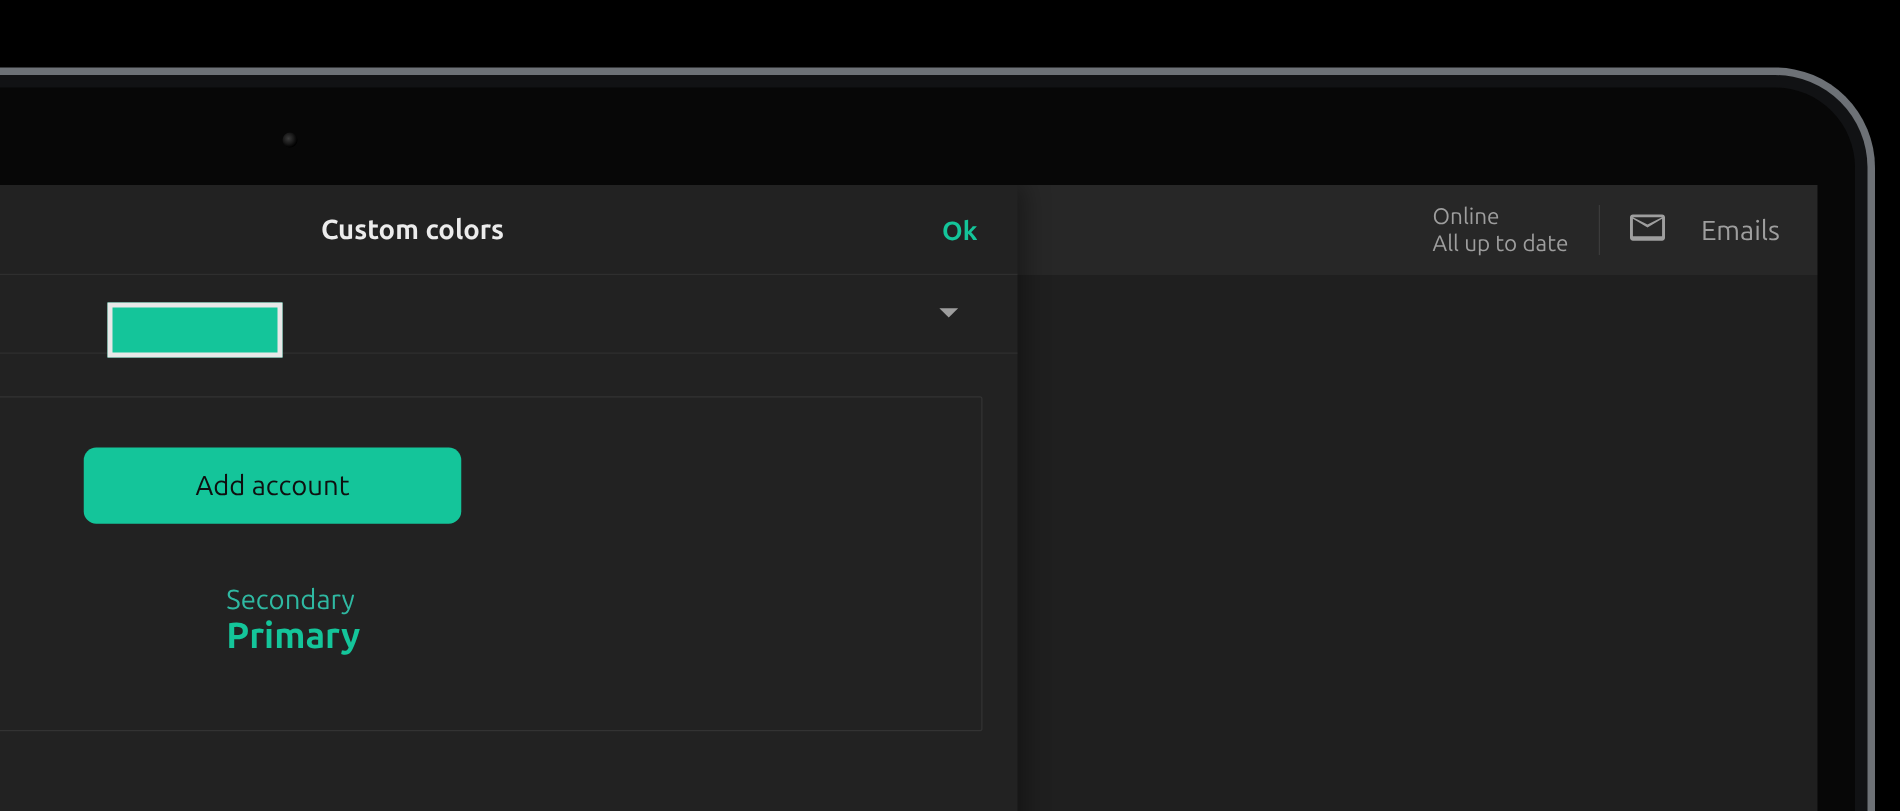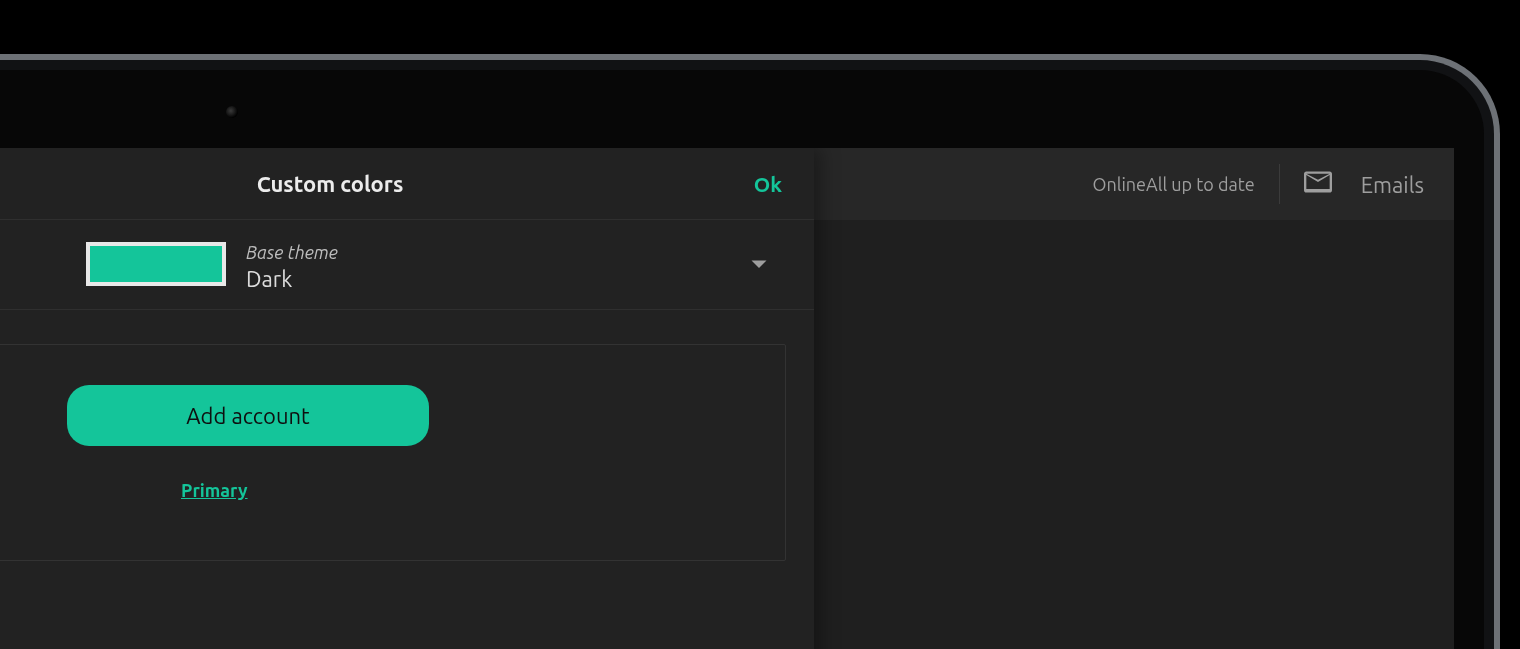--- a/index.html
+++ b/index.html
@@ -51,21 +51,21 @@
     height:72px;
     background:#272727;
     display:flex;
     align-items:center;
     justify-content:flex-end;
     padding-right:30px;
     color:#9e9e9e;
     font-size:20px;
   }
   .status-col{
-    display:flex; flex-direction:row; align-items:flex-start;
+    display:flex; flex-direction:column; align-items:flex-start;
     line-height:1.25;
     font-size:18px;
   }
   .divider{
     width:1px; height:40px; background:#3b3b3b;
     margin:0 24px;
   }
   .emails{
     display:flex; align-items:center; gap:29px;
     font-size:22px;
@@ -144,47 +144,45 @@
 
   
   .preview{
     margin:34px 28px 0 28px;
     border:1px solid #333333;
     border-radius:2px;
     padding:40px 0 60px 0;
   }
   .add-btn{
     display:block;
-    width:362px;
+    width:302px;
     margin-left:192px;
     background:#14c59a;
     color:#0f0f0f;
     font-size:22px;
     text-align:center;
     padding:18px 0;
-    border-radius:22px;
+    border-radius:10px;
     cursor:pointer;
     user-select:none;
   }
   .link-secondary{
     margin-left:306px;
     margin-top:48px;
     color:#2fb9a2;
     font-size:22px;
     font-weight:400;
     cursor:pointer;
   }
   .link-primary{
     margin-left:306px;
-    margin-top:34px;
     color:#14c59a;
-    font-size:18px;
+    font-size:29px;
     font-weight:700;
     cursor:pointer;
-    text-decoration:underline;
   }
 </style>
 </head>
 <body>
 
 <div class="stage">
   <div class="outer-bezel">
     <div class="inner-bezel">
       <div class="glass">
         <div class="camera"></div>
@@ -209,33 +207,30 @@
 
           <div class="panel">
 
             <div class="panel-header">
               <div class="panel-title">Custom colors</div>
               <div class="panel-ok">Ok</div>
             </div>
 
             <div class="theme-row">
               <div class="swatch" style="background:#14c59a"></div>
-              <div class="theme-text">
-                <span class="theme-label">Base theme</span>
-                <span class="theme-value">Dark</span>
-              </div>
               <span class="theme-chevron">
                 <svg class="chev-svg" viewBox="0 0 12 8" fill="#9e9e9e">
                     <path d="M1 1l5 5 5-5"></path>
                   </svg>
               </span>
             </div>
 
             <div class="preview">
               <div class="add-btn">Add account</div>
+              <div class="link-secondary">Secondary</div>
               <div class="link-primary">Primary</div>
             </div>
 
           </div>
 
         </div>
       </div>
     </div>
   </div>
 </div>

